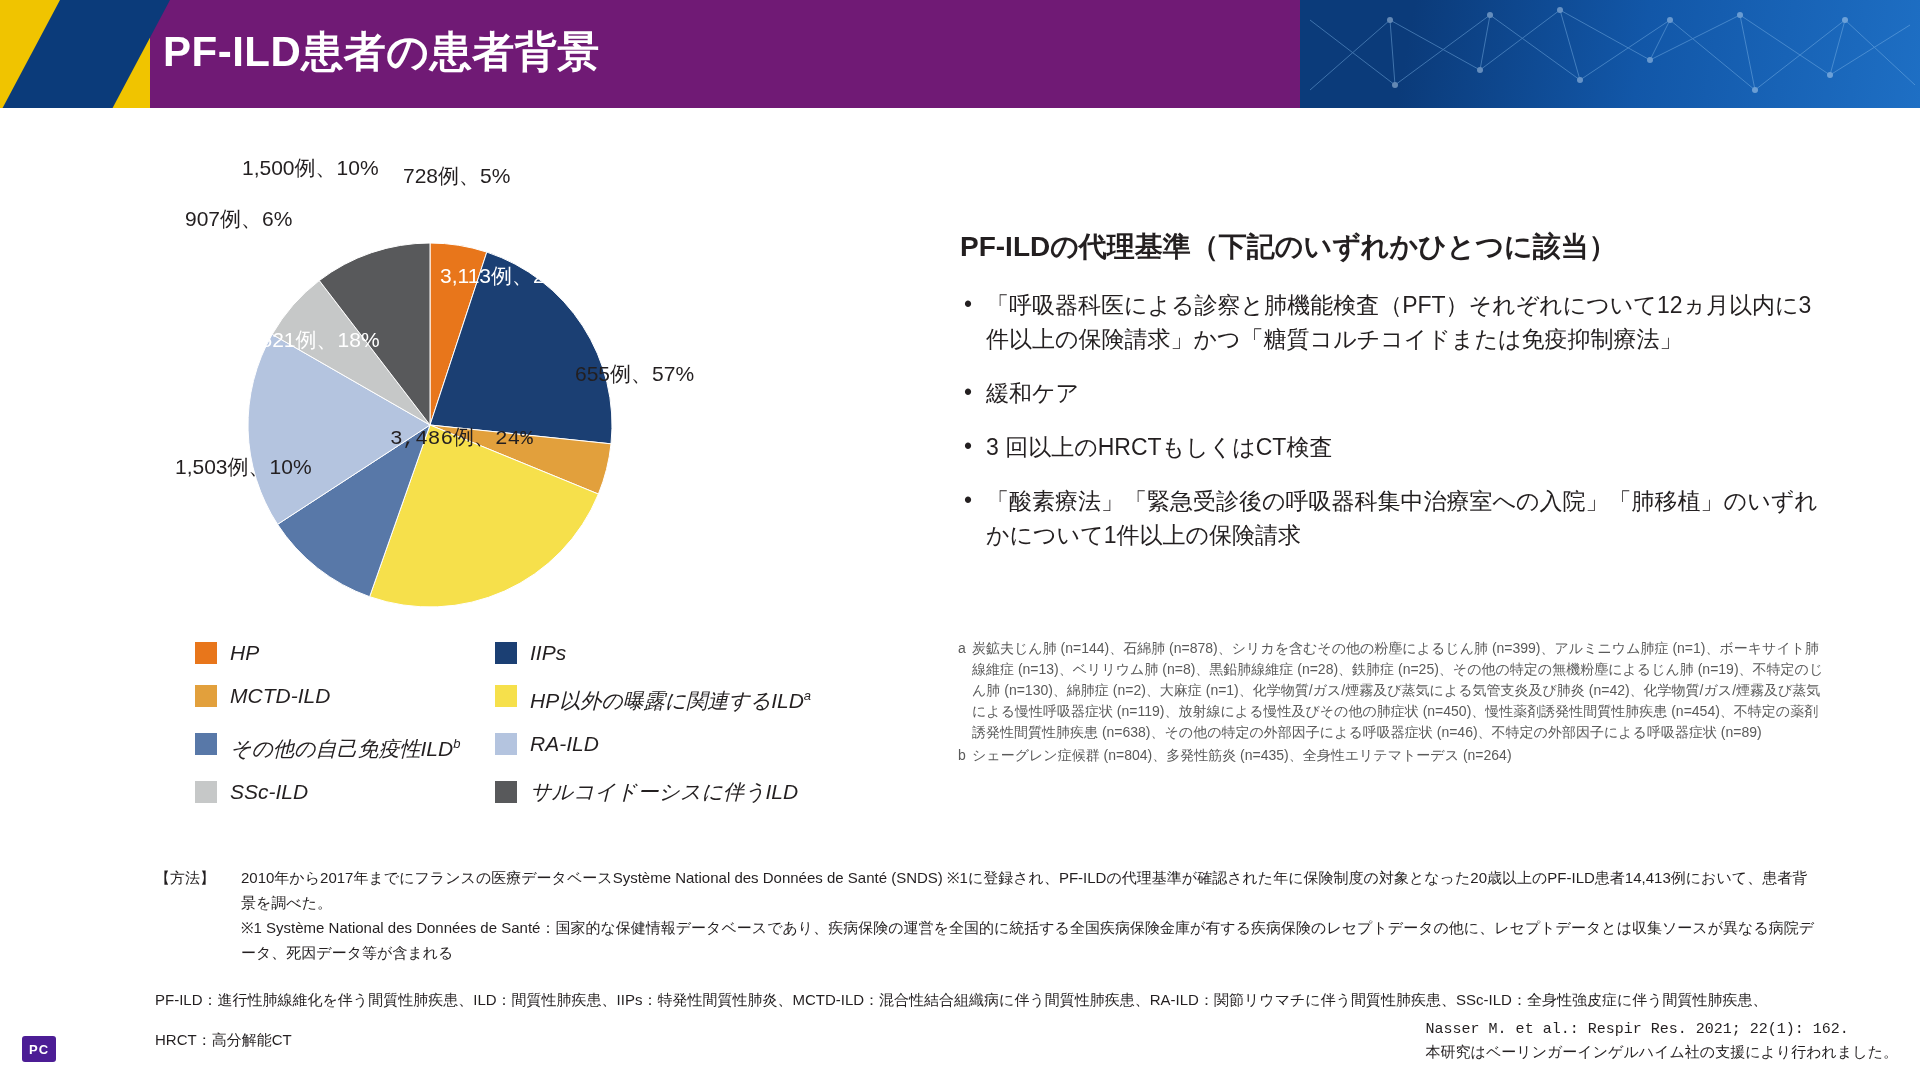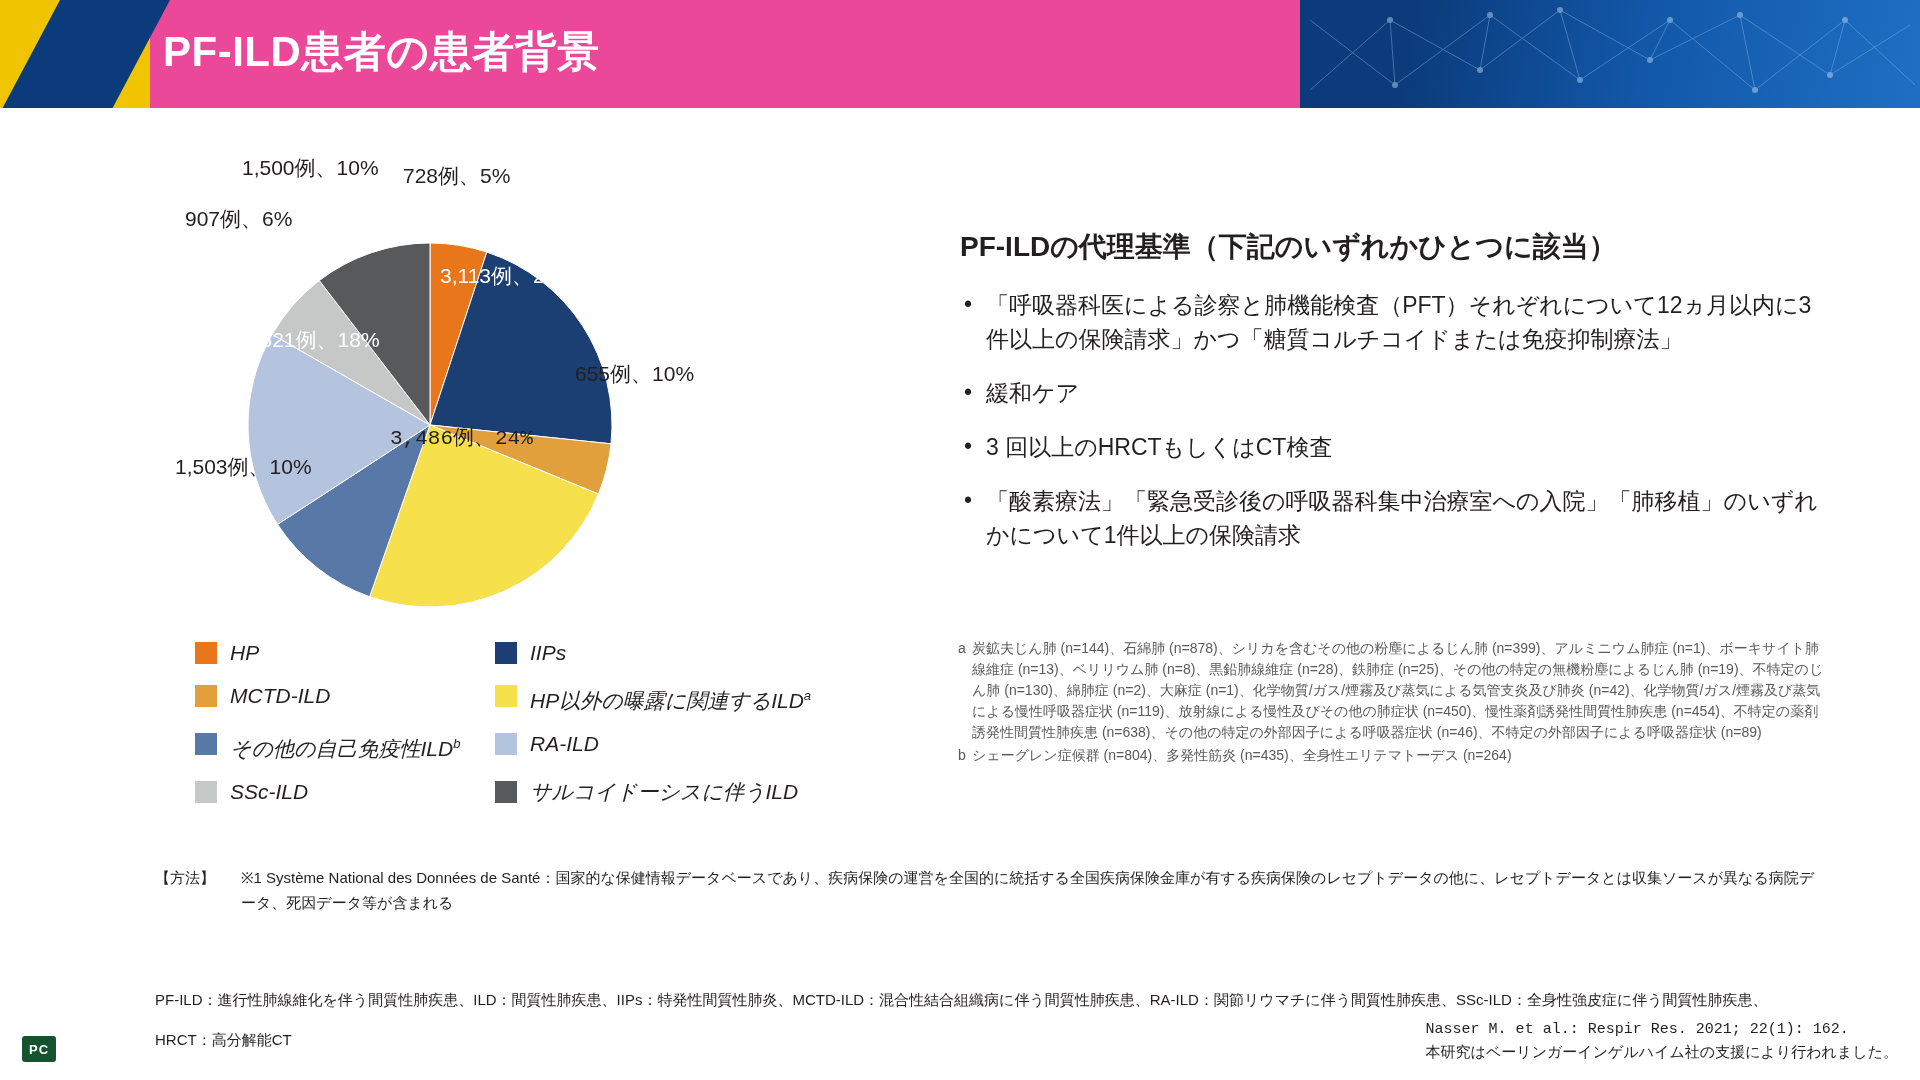--- a/index.html
+++ b/index.html
@@ -7,21 +7,21 @@
     width:1920px;height:1080px;
     background:#ffffff;
     font-family:"Liberation Sans", sans-serif;
     color:#231f20;
     overflow:hidden;
     position:relative;
   }
   
   .header{
     position:absolute;left:0;top:0;width:1920px;height:108px;
-    background:#ec4899;
+    background:#701a75;
     overflow:hidden;
   }
   .header .deco-yellow{
     position:absolute;left:0;top:0;width:150px;height:108px;
     background:#f0c400;
   }
   .header .deco-cut{
     position:absolute;left:60px;top:0;width:110px;height:108px;
     background:#0b3b7a;
     transform:skewX(-28deg);
@@ -77,21 +77,21 @@
   .note-body p{margin:0;}
   .abbr{position:absolute;left:155px;top:972px;width:1660px;font-size:15px;line-height:25px;color:#231f20;}
   
   .source{
     position:absolute;right:22px;bottom:14px;text-align:left;
     font-size:15px;line-height:24px;color:#231f20;font-family:Liberation Mono, monospace;
   }
   
   .logo{
     position:absolute;left:22px;bottom:18px;width:34px;height:26px;
-    background:#14532d;border-radius:3px;
+    background:#4c1d95;border-radius:3px;
     color:#fff;font-size:13px;font-weight:bold;
     display:flex;align-items:center;justify-content:center;letter-spacing:1px;
   }
 </style>
 </head>
 <body>
 
 <div class="header">
   <div class="deco-yellow"></div>
   <div class="deco-cut"></div>
@@ -131,21 +131,21 @@
           <path d="M185,185 L124.64,356.70 A182,182 0 0 1 32.52,284.36 Z" fill="#5878a8" stroke="#ffffff" stroke-width="1"></path>
           <path d="M185,185 L32.52,284.36 A182,182 0 0 1 27.19,94.33 Z" fill="#b4c4df" stroke="#ffffff" stroke-width="1"></path>
           <path d="M185,185 L27.19,94.33 A182,182 0 0 1 74.29,40.54 Z" fill="#c6c8c8" stroke="#ffffff" stroke-width="1"></path>
           <path d="M185,185 L74.29,40.54 A182,182 0 0 1 185.00,3.00 Z" fill="#58595b" stroke="#ffffff" stroke-width="1"></path>
         </g>
     </svg>
   </div>
 
   <div class="pie-label" style="left:253px;top:-8px;">728例、5%</div>
   <div class="pie-label white" style="left:290px;top:92px;">3,113例、22%</div>
-  <div class="pie-label" style="left:425px;top:190px;">655例、10%</div>
+  <div class="pie-label" style="left:425px;top:190px;">655例、57%</div>
   <div class="pie-label" style="left:240px;top:253px;font-family:Liberation Mono, monospace;">3,486例、24%</div>
   <div class="pie-label" style="left:25px;top:283px;">1,503例、10%</div>
   <div class="pie-label white" style="left:93px;top:156px;">2,521例、18%</div>
   <div class="pie-label" style="left:35px;top:35px;">907例、6%</div>
   <div class="pie-label" style="left:92px;top:-16px;">1,500例、10%</div>
 </div>
 
 <div class="legend">
   <div class="legend-row">
     <div class="legend-item">
@@ -207,20 +207,21 @@
   <div class="fn-row">
     <span class="fn-mark">b</span>
     <span class="fn-body">シェーグレン症候群 (n=804)、多発性筋炎 (n=435)、全身性エリテマトーデス (n=264)</span>
   </div>
 </div>
 
 <div class="notes">
   <div class="note-block">
     <div class="note-label">【方法】</div>
     <div class="note-body">
+      <p>2010年から2017年までにフランスの医療データベースSystème National des Données de Santé (SNDS) ※1に登録され、PF-ILDの代理基準が確認された年に保険制度の対象となった20歳以上のPF-ILD患者14,413例において、患者背景を調べた。</p>
       <p>※1 Système National des Données de Santé：国家的な保健情報データベースであり、疾病保険の運営を全国的に統括する全国疾病保険金庫が有する疾病保険のレセプトデータの他に、レセプトデータとは収集ソースが異なる病院データ、死因データ等が含まれる</p>
     </div>
   </div>
 </div>
 
 <div class="abbr">
   <p>PF-ILD：進行性肺線維化を伴う間質性肺疾患、ILD：間質性肺疾患、IIPs：特発性間質性肺炎、MCTD-ILD：混合性結合組織病に伴う間質性肺疾患、RA-ILD：関節リウマチに伴う間質性肺疾患、SSc-ILD：全身性強皮症に伴う間質性肺疾患、</p>
   <p>HRCT：高分解能CT</p>
 </div>
 

